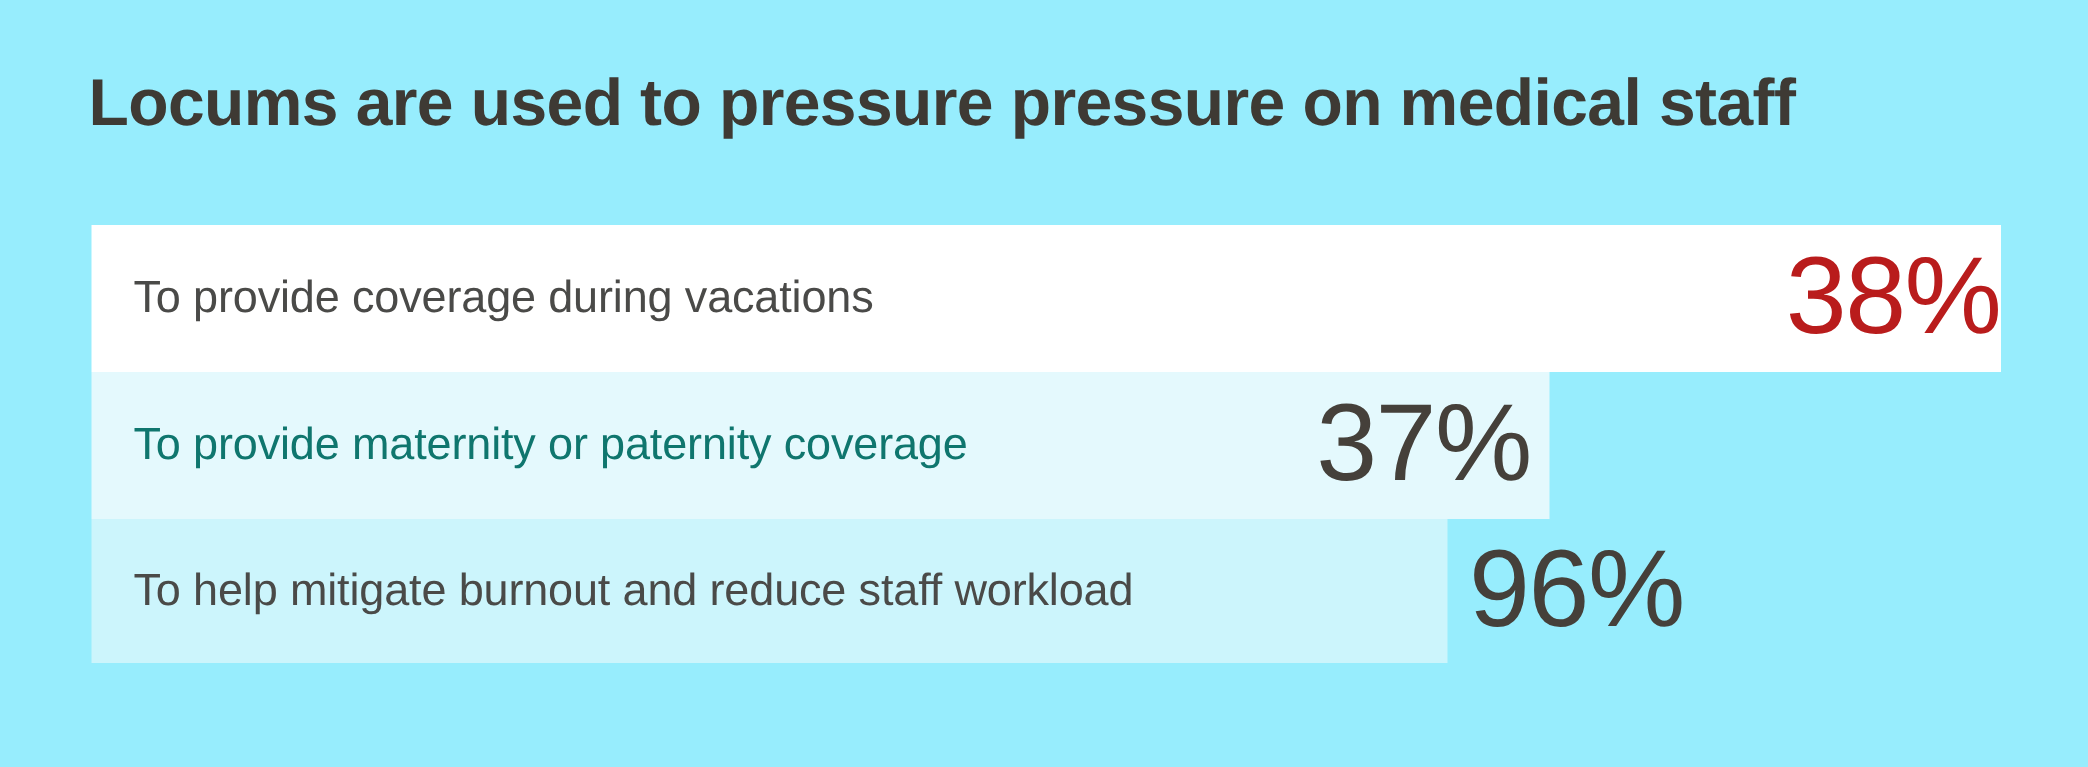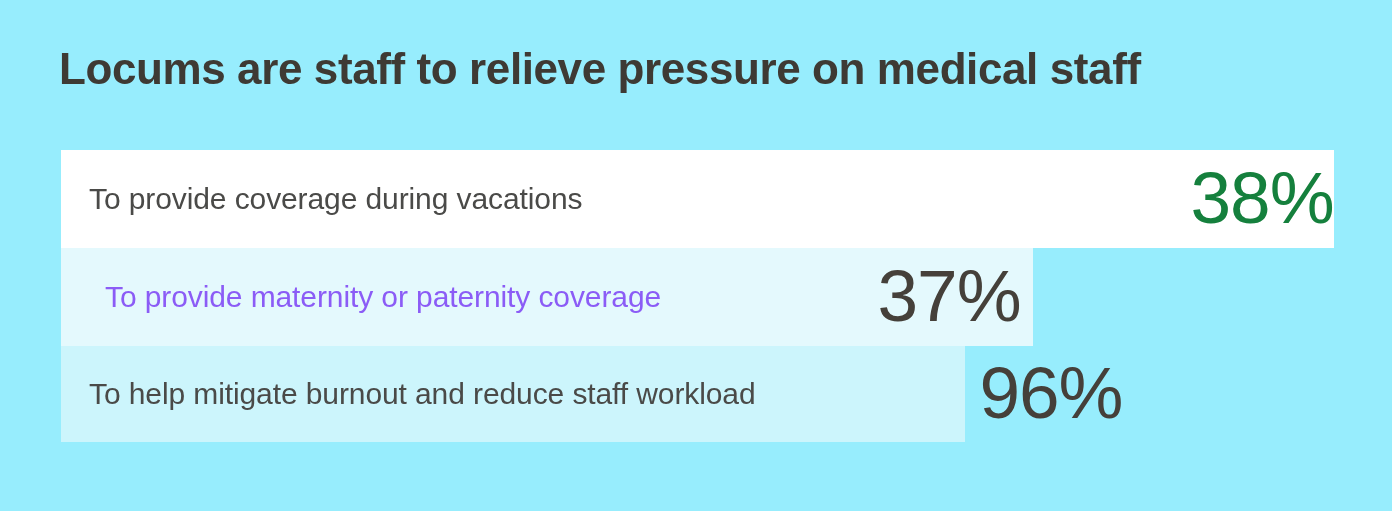--- a/index.html
+++ b/index.html
@@ -89,34 +89,34 @@
   
   .bar-value.inside { right: 12px; }
   
   .bar-value.outside { left: 100%; margin-left: 14px; }
 </style>
 </head>
 <body style="background: rgb(151, 237, 253);">
 
 <div id="infographic">
 
-  <div class="chart-title" style="color: rgb(62, 58, 52);">Locums are staff to relieve pressure on medical staff</div>
+  <div class="chart-title" style="color: rgb(62, 58, 52);">Locums are used to pressure pressure on medical staff</div>
 
   <div class="plot-area">
 
     <div class="bar-row row-0">
       <div class="bar-fill" style="width: 98.5%; background: rgb(255, 255, 255);">
         <span class="bar-label" style="color: rgb(74, 74, 72);">To provide coverage during vacations</span>
       </div>
-      <span class="bar-value inside" style="color: #15803d; right: 1.5%; text-align: center;">38%</span>
+      <span class="bar-value inside" style="color: #b91c1c; right: 1.5%; text-align: center;">38%</span>
     </div>
 
     <div class="bar-row row-1">
       <div class="bar-fill" style="width: 75.2%; background: rgb(228, 249, 253);">
-        <span class="bar-label" style="color: #8b5cf6; margin-left: 16px;">To provide maternity or paternity coverage</span>
+        <span class="bar-label" style="color: #0f766e;">To provide maternity or paternity coverage</span>
         <span class="bar-value inside" style="color: rgb(69, 64, 58);">37%</span>
       </div>
     </div>
 
     <div class="bar-row row-2">
       <div class="bar-fill" style="width: 70%; background: rgb(204, 245, 252);">
         <span class="bar-label" style="color: rgb(74, 74, 72);">To help mitigate burnout and reduce staff workload</span>
         <span class="bar-value outside" style="color: rgb(69, 64, 58);">96%</span>
       </div>
     </div>

